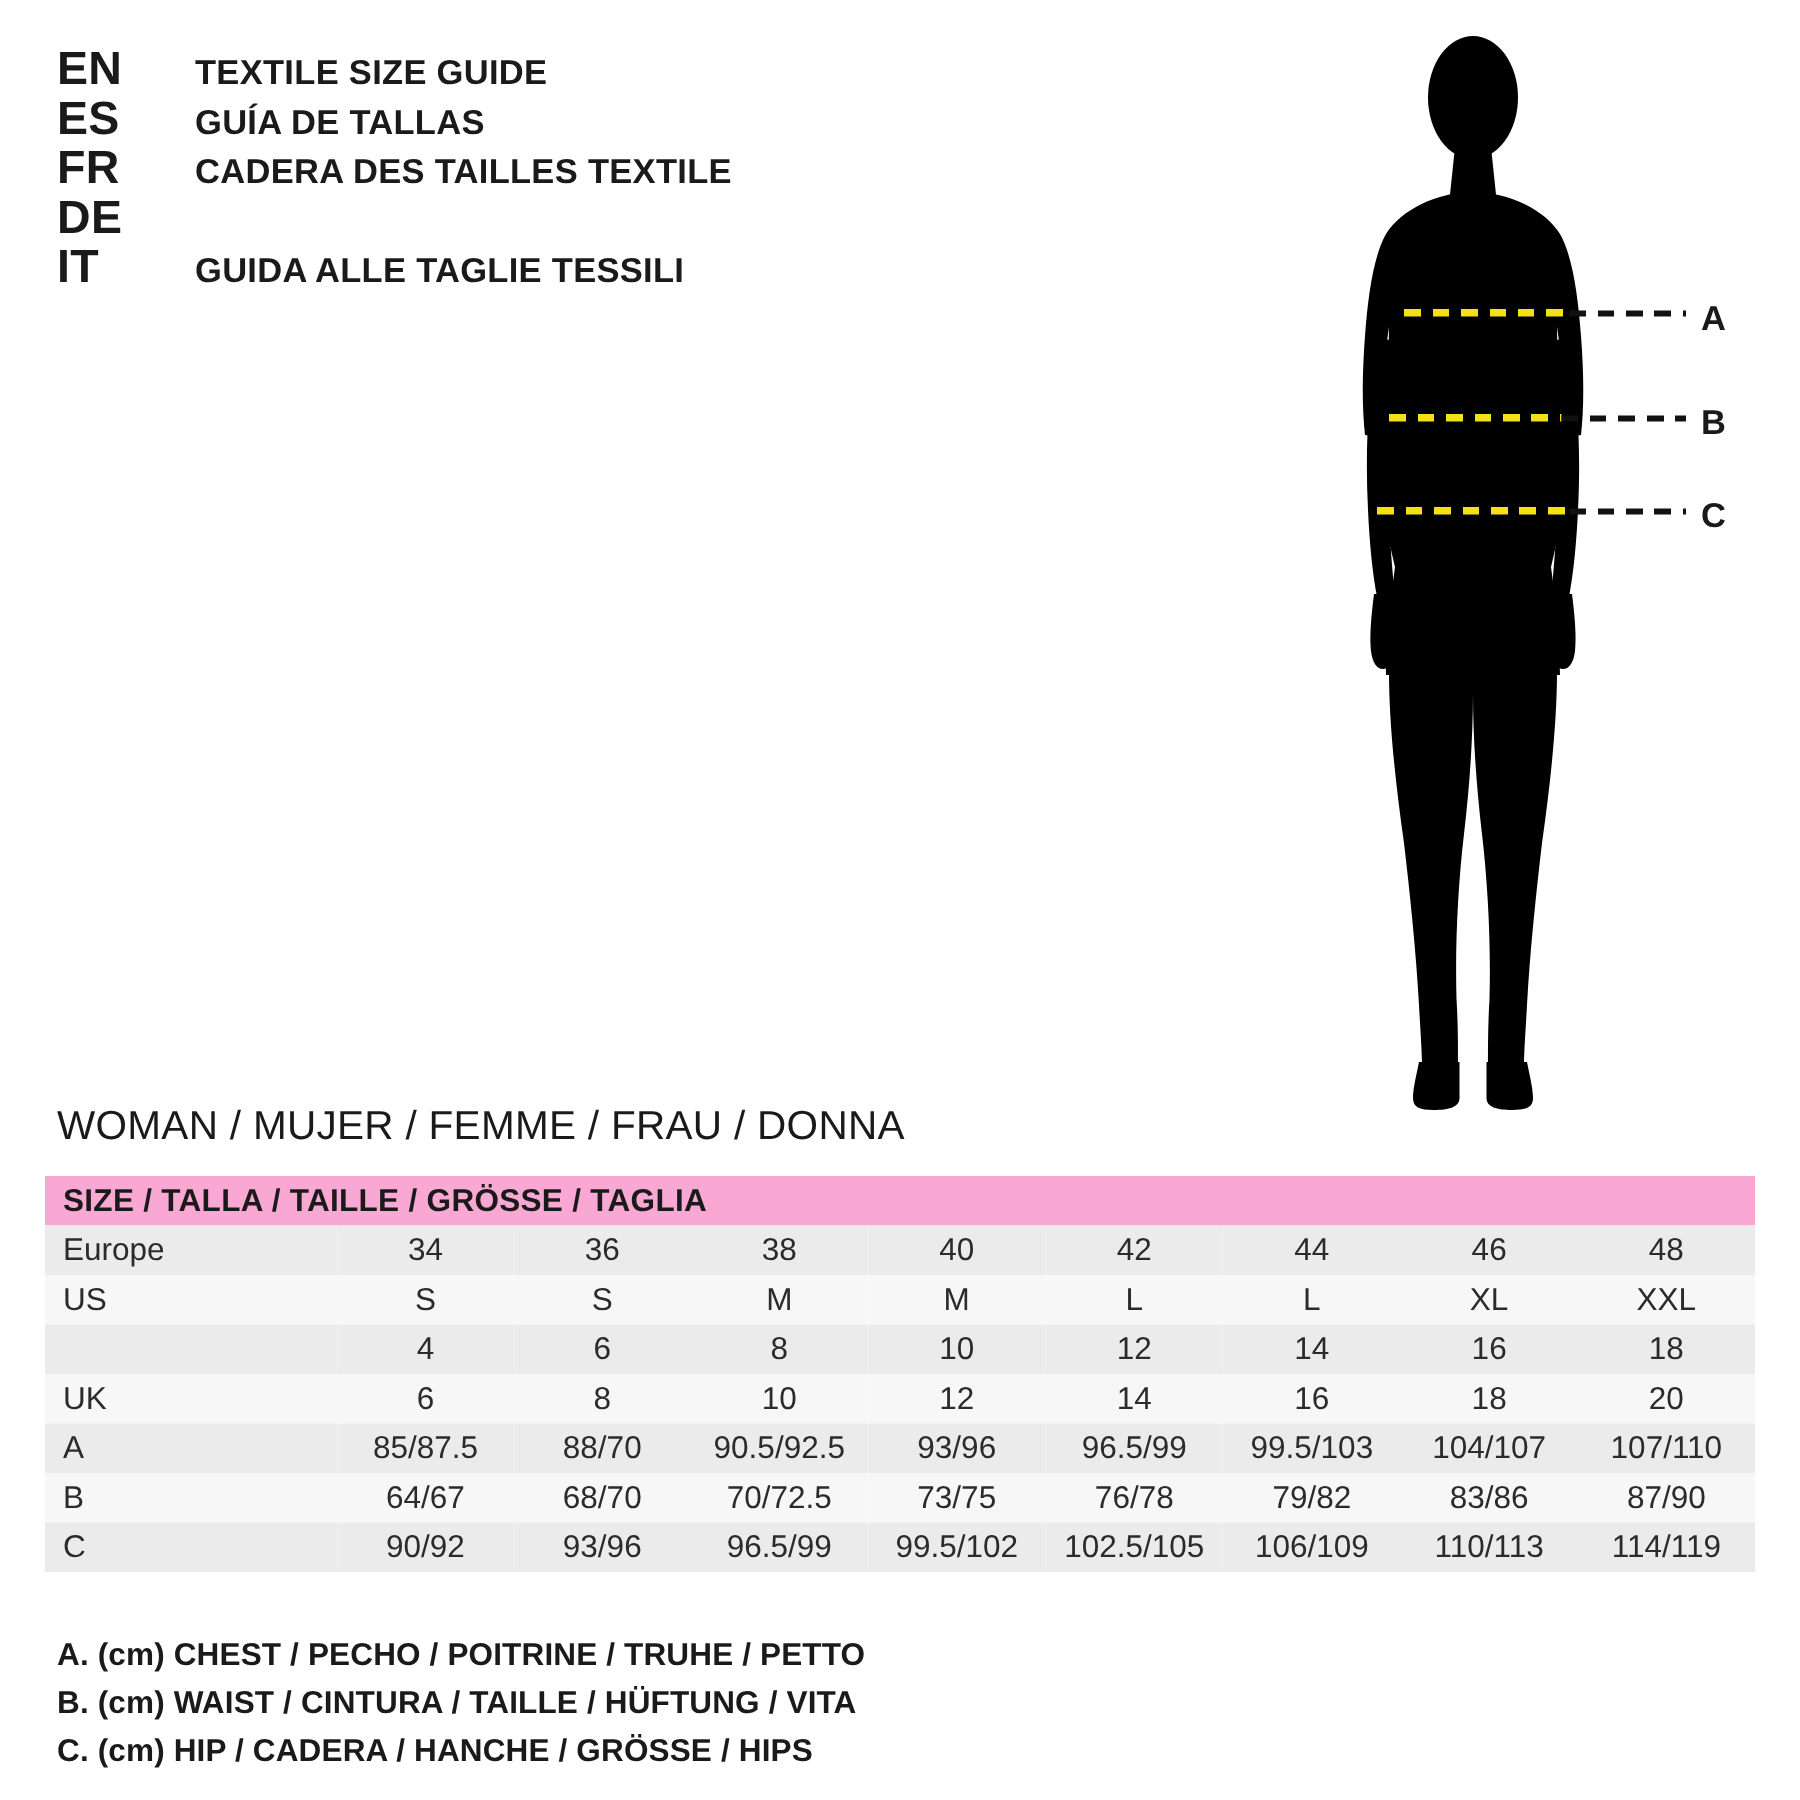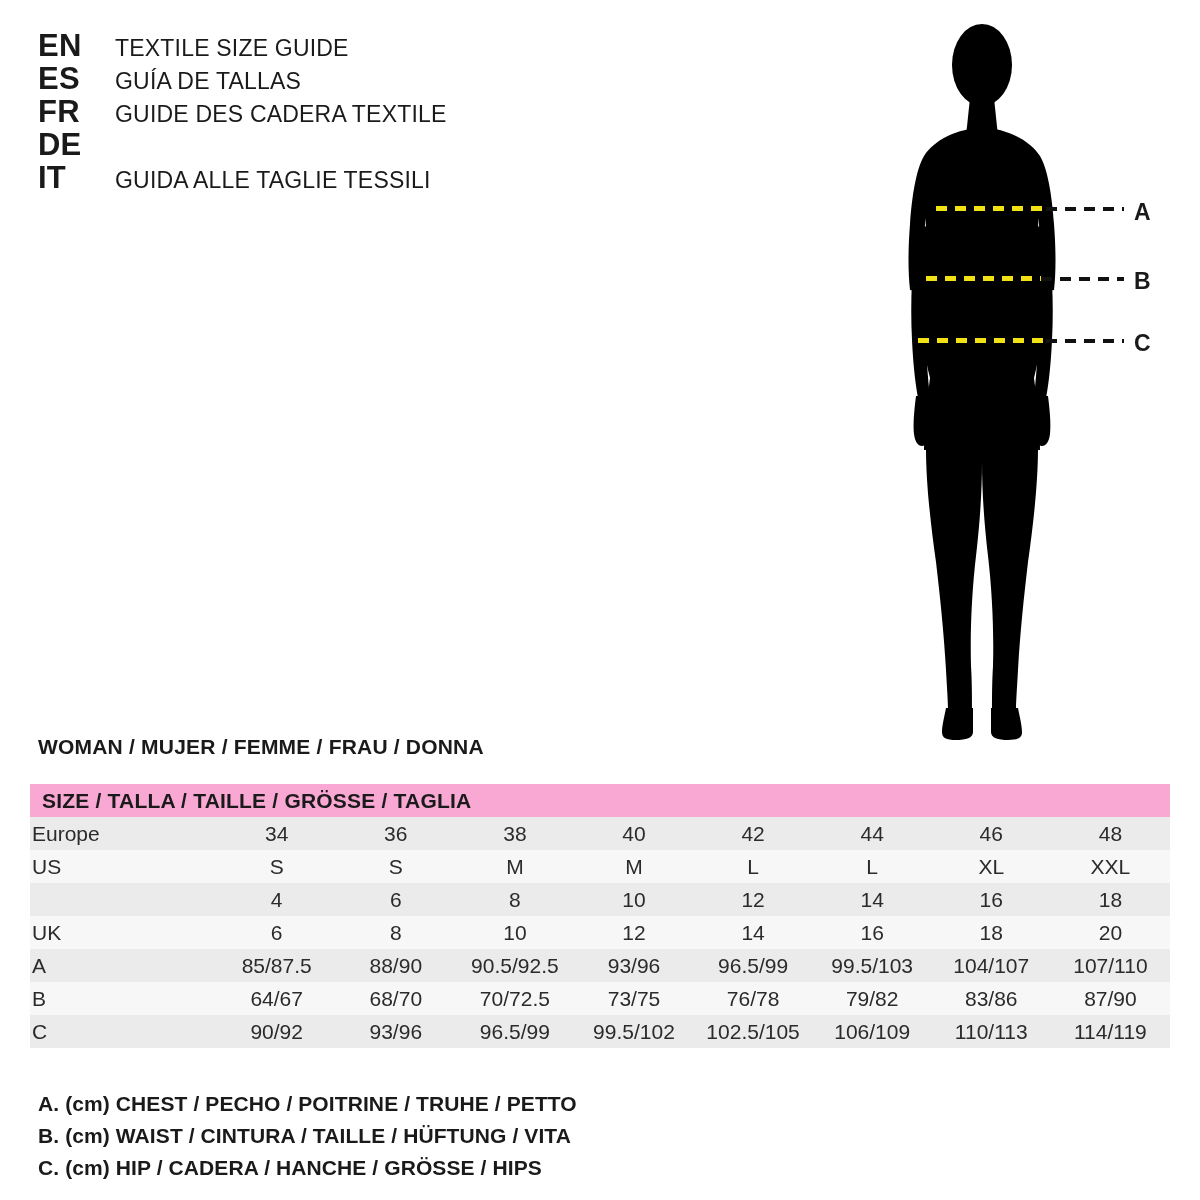--- a/index.html
+++ b/index.html
@@ -30,24 +30,25 @@
   }
   .lang-code {
     width: 77px;
     font-size: 31px;
     font-weight: 700;
     letter-spacing: 0.2px;
     color: #1a1a1a;
   }
   .lang-title {
     font-size: 23px;
-    font-weight: 400;
+    font-weight: 700;
     letter-spacing: 0.2px;
     color: #1a1a1a;
     white-space: nowrap;
+    margin-left: 15px;
   }
 
   
   .figure-area {
     position: absolute;
     left: 860px;
     top: 10px;
     width: 330px;
     height: 740px;
   }
@@ -83,22 +84,22 @@
   .dashB-y { left: 66px; top: 266px; width: 115px; }
   .dashB-k { left: 181px; top: 267px; width: 83px; }
   .dashC-y { left: 58px; top: 328px; width: 128px; }
   .dashC-k { left: 186px; top: 329px; width: 78px; }
 
   
   .section-caption {
     position: absolute;
     left: 38px;
     top: 735px;
-    font-size: 21px;
-    font-weight: 700;
+    font-size: 27px;
+    font-weight: 400;
     letter-spacing: 0.2px;
     color: #1a1a1a;
   }
 
   
   .size-table {
     position: absolute;
     left: 30px;
     top: 784px;
     width: 1140px;
@@ -120,21 +121,21 @@
     padding-left: 12px;
     font-weight: 700;
     color: #1a1a1a;
     letter-spacing: 0.2px;
     font-size: 21px;
   }
   .size-table tbody tr:nth-child(odd) { background: #ebebeb; }
   .size-table tbody tr:nth-child(even) { background: #f7f7f7; }
   .size-table td.rowlabel {
     text-align: left;
-    padding-left: 2px;
+    padding-left: 12px;
     width: 185px;
     color: #2b2b2b;
   }
   .size-table td.val { width: 119px; }
 
   
   .footnotes {
     position: absolute;
     left: 38px;
     top: 1088px;
@@ -157,21 +158,21 @@
   <div class="lang-row">
     <span class="lang-code">EN</span>
     <span class="lang-title">TEXTILE SIZE GUIDE</span>
   </div>
   <div class="lang-row">
     <span class="lang-code">ES</span>
     <span class="lang-title">GUÍA DE TALLAS</span>
   </div>
   <div class="lang-row">
     <span class="lang-code">FR</span>
-    <span class="lang-title">GUIDE DES CADERA TEXTILE</span>
+    <span class="lang-title">CADERA DES TAILLES TEXTILE</span>
   </div>
   <div class="lang-row">
     <span class="lang-code">DE</span>
   </div>
   <div class="lang-row">
     <span class="lang-code">IT</span>
     <span class="lang-title">GUIDA ALLE TAGLIE TESSILI</span>
   </div>
 </div>
 
@@ -298,21 +299,21 @@
       <td class="val">10</td>
       <td class="val">12</td>
       <td class="val">14</td>
       <td class="val">16</td>
       <td class="val">18</td>
       <td class="val">20</td>
     </tr>
     <tr>
       <td class="rowlabel">A</td>
       <td class="val">85/87.5</td>
-      <td class="val">88/90</td>
+      <td class="val">88/70</td>
       <td class="val">90.5/92.5</td>
       <td class="val">93/96</td>
       <td class="val">96.5/99</td>
       <td class="val">99.5/103</td>
       <td class="val">104/107</td>
       <td class="val">107/110</td>
     </tr>
     <tr>
       <td class="rowlabel">B</td>
       <td class="val">64/67</td>

